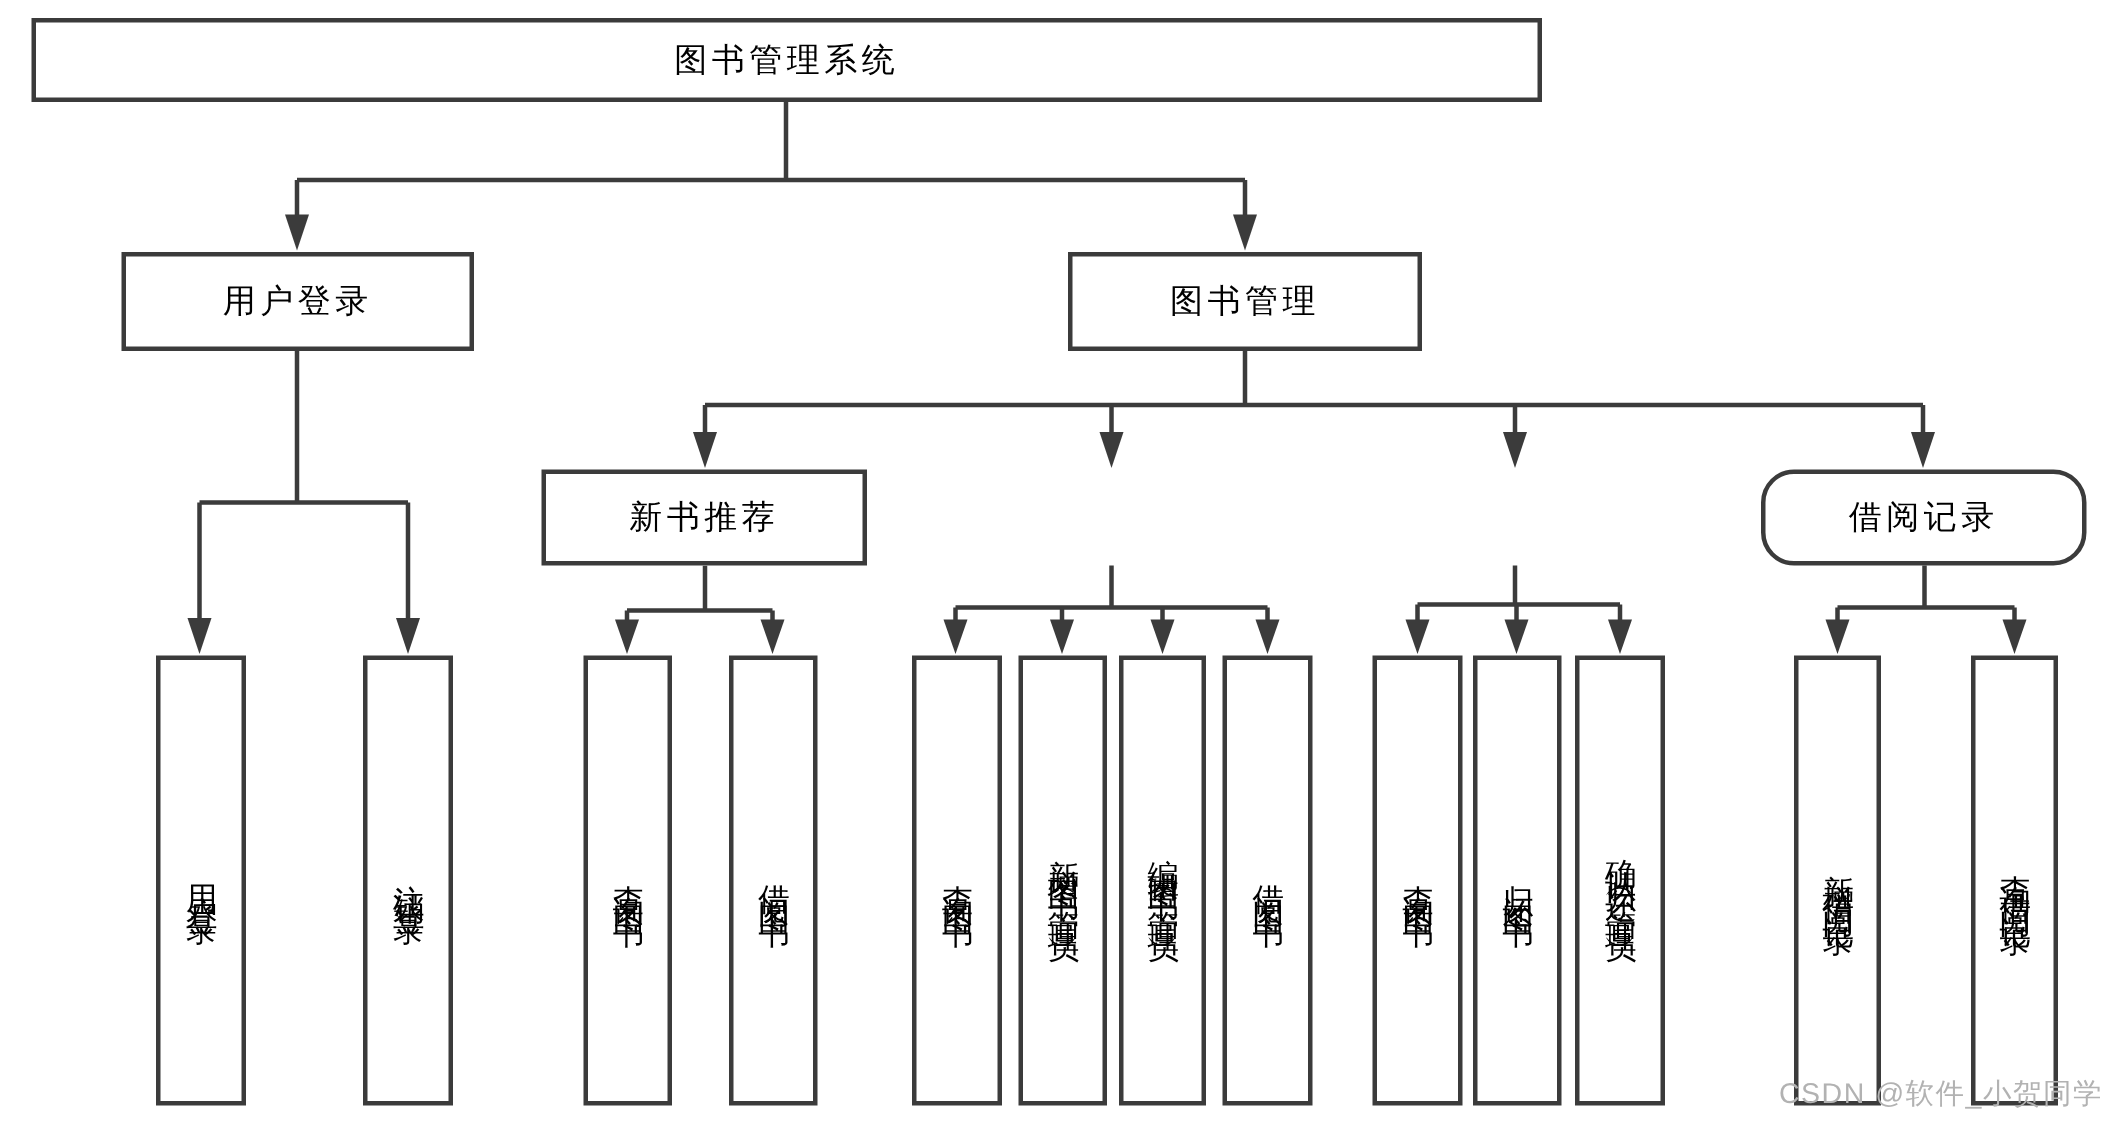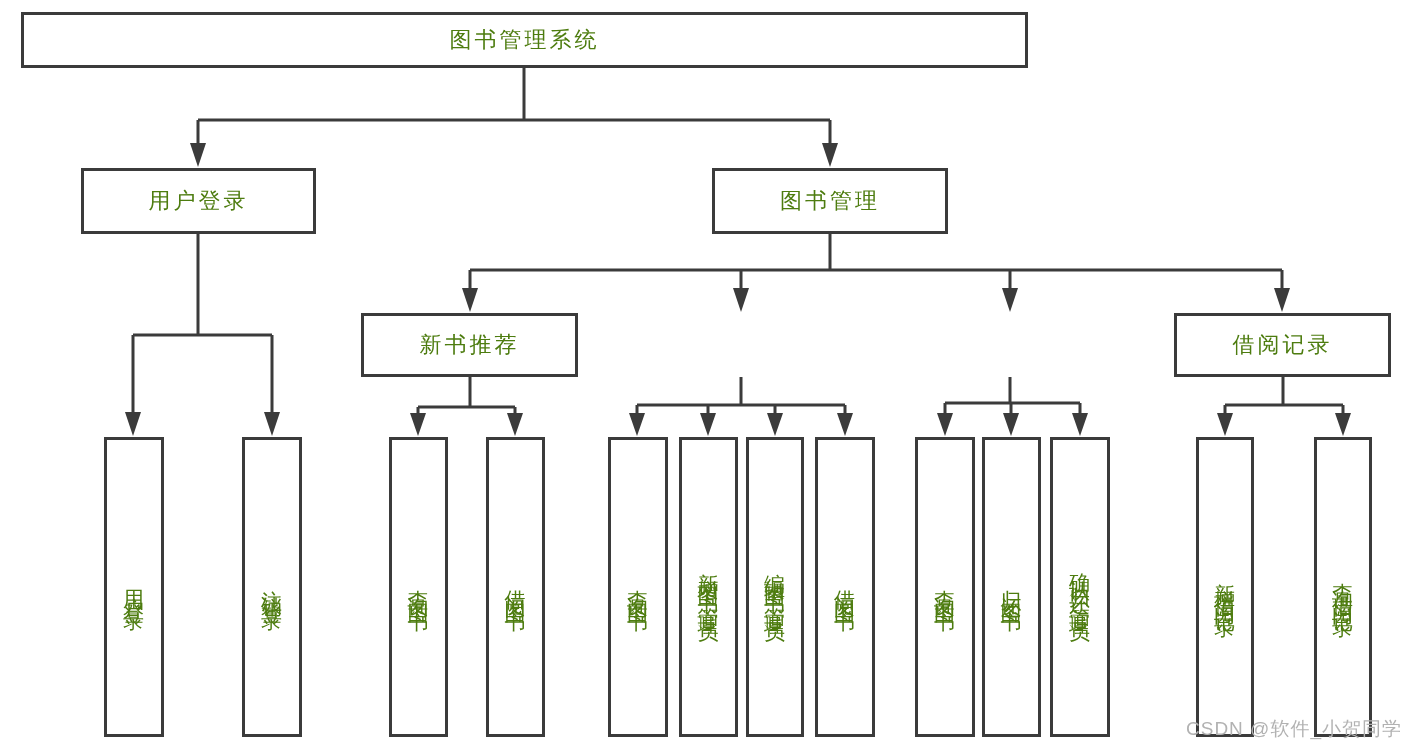--- a/index.html
+++ b/index.html
@@ -18,40 +18,40 @@
     z-index: 1;
   }
   .node {
     position: absolute;
     box-sizing: border-box;
     border: 3px solid #3b3b3b;
     background: #ffffff;
     display: flex;
     align-items: center;
     justify-content: center;
-    color: #4d7c0f;
+    color: #000000;
     z-index: 2;
   }
   .hnode { font-size: 22px; letter-spacing: 3px; }
   .vnode span {
     writing-mode: vertical-rl;
     text-orientation: mixed;
     font-size: 21px;
     letter-spacing: 7px;
     line-height: 1;
     white-space: nowrap;
   }
   
   .n-root  { left: 21px;   top: 12px;  width: 1007px; height: 56px; }
   .n-l2a   { left: 81px;   top: 168px; width: 235px;  height: 66px; }
   .n-l2b   { left: 712px;  top: 168px; width: 236px;  height: 66px; }
   .n-l3a   { left: 361px;  top: 313px; width: 217px;  height: 64px; }
   .n-l3b   { left: 632px;  top: 313px; width: 217px;  height: 64px; }
   .n-l3c   { left: 901px;  top: 313px; width: 217px;  height: 64px; }
-  .n-l3d   { left: 1174px; top: 313px; width: 217px;  height: 64px; }
+  .n-l3d   { left: 1174px; top: 313px; width: 217px;  height: 64px; border-radius: 22px; }
   
   .leaf { top: 437px; height: 300px; }
   .n-f1  { left: 104px;  width: 60px; }
   .n-f2  { left: 242px;  width: 60px; }
   .n-f3  { left: 389px;  width: 59px; }
   .n-f4  { left: 486px;  width: 59px; }
   .n-f5  { left: 608px;  width: 60px; }
   .n-f6  { left: 679px;  width: 59px; }
   .n-f7  { left: 746px;  width: 58px; }
   .n-f8  { left: 815px;  width: 60px; }

